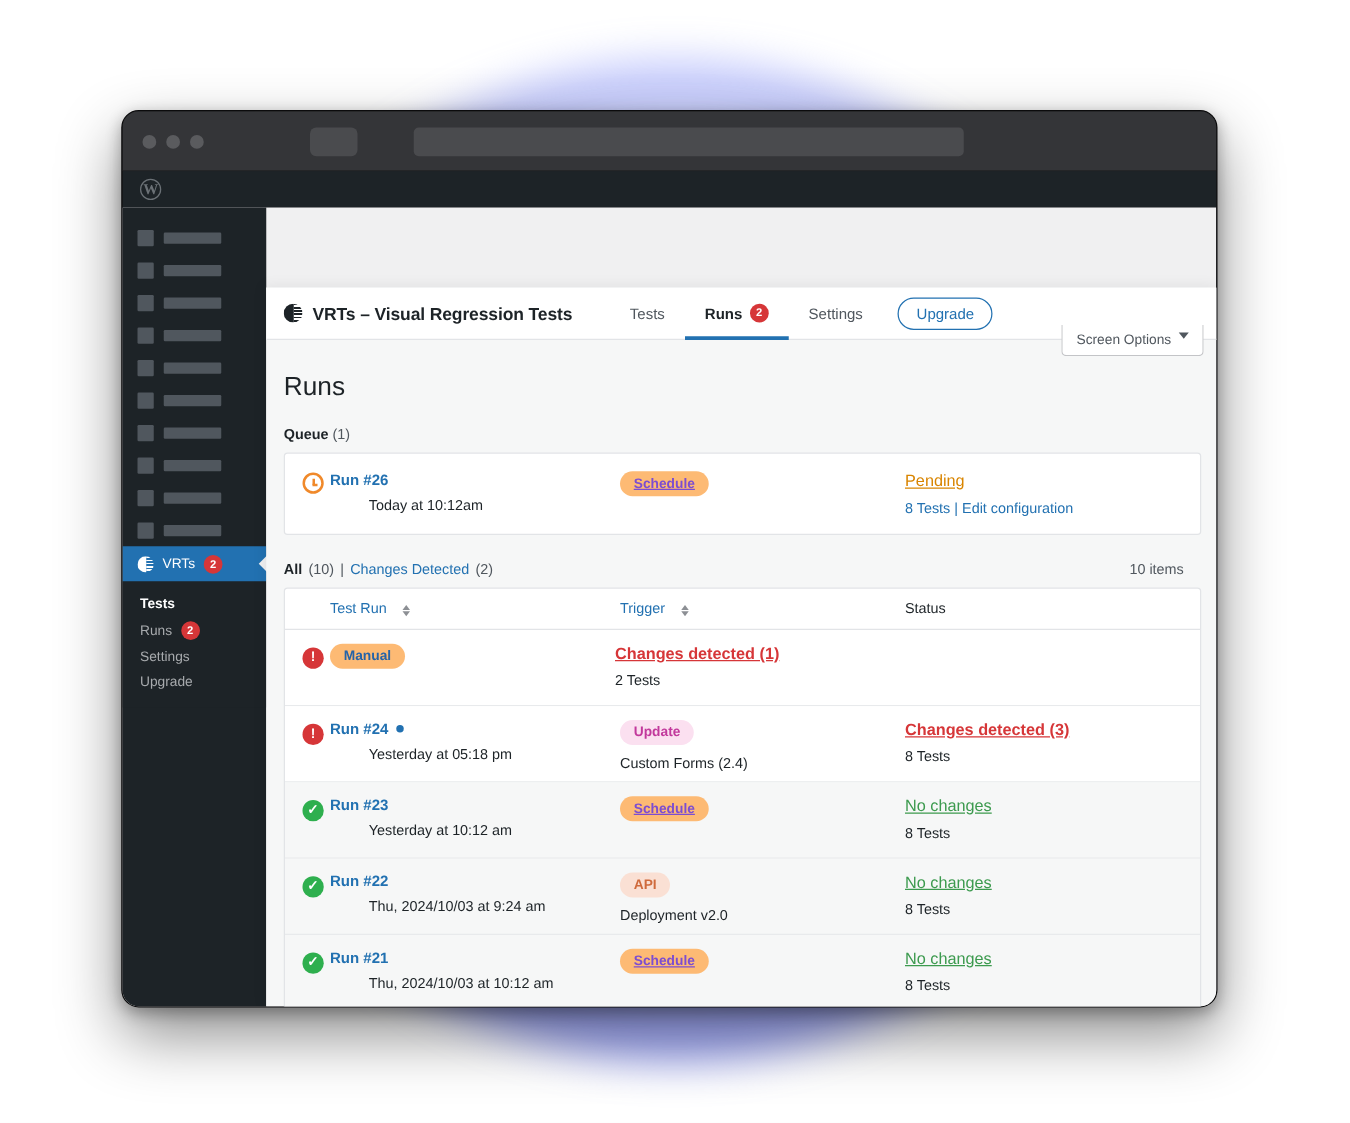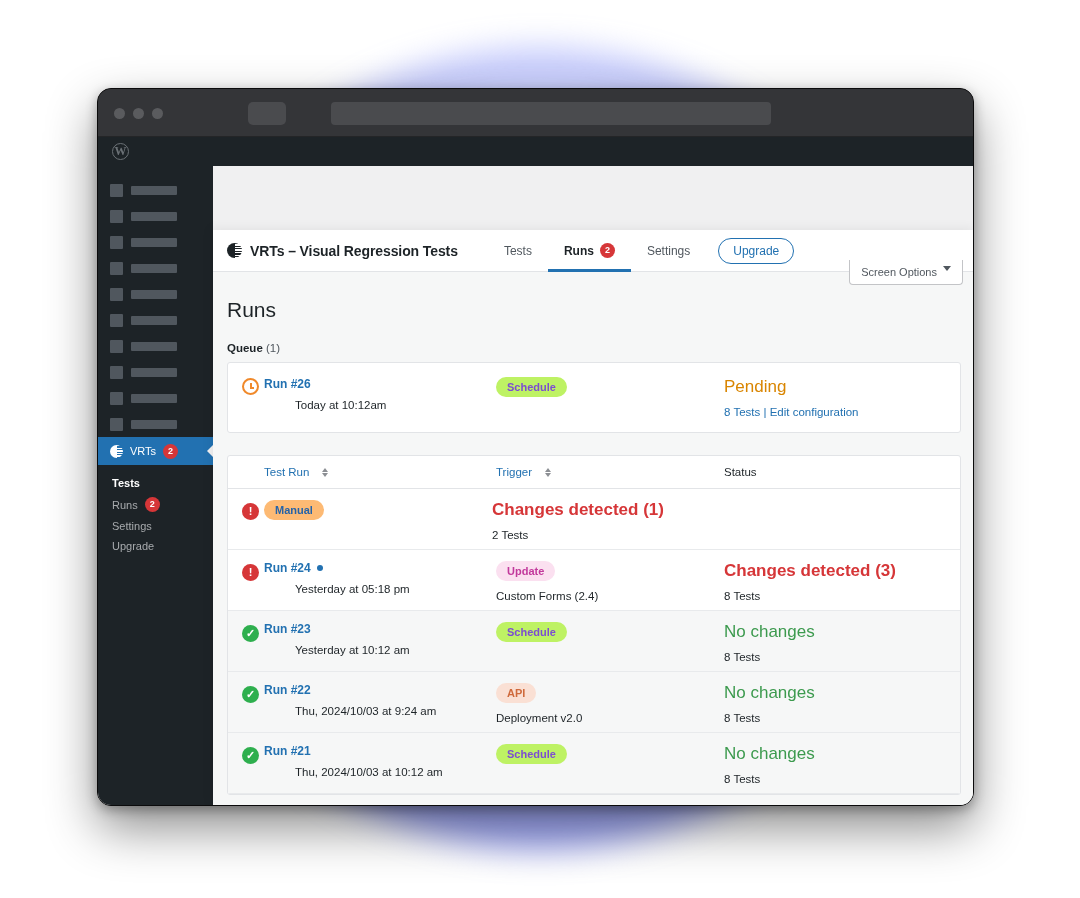--- a/index.html
+++ b/index.html
@@ -327,21 +327,21 @@
     border-radius: 3px;
     overflow: hidden;
   }
   .thead {
     display: flex;
     align-items: center;
     height: 33px;
     border-bottom: 1px solid #e2e4e7;
     font-size: 11.5px;
   }
-  .th-sortable { color: #2271b1; display: flex; align-items: center; gap: 13px; }
+  .th-sortable { color: #2271b1; display: flex; align-items: flex-end; gap: 13px; }
   .sort-arrows {
     display: inline-flex; flex-direction: column; gap: 1px; line-height: 0;
   }
   .sort-arrows i {
     width: 0; height: 0; display: block;
     border-left: 3px solid transparent;
     border-right: 3px solid transparent;
   }
   .sort-arrows i.up { border-bottom: 4px solid #8c8f94; }
   .sort-arrows i.dn { border-top: 4px solid #8c8f94; }
@@ -373,27 +373,27 @@
   .new-dot { width: 6px; height: 6px; border-radius: 50%; background: #2271b1; display: inline-block; }
   .run-date { font-size: 11.5px; color: #1d2327; margin-top: 8px; margin-left: 31px; }
 
   .pill {
     display: inline-block;
     padding: 4px 11px;
     border-radius: 11px;
     font-size: 11px;
     font-weight: bold;
   }
-  .pill.schedule { background: #bef264; color: #7c4dd1; }
+  .pill.schedule { background: #fdba74; color: #7c4dd1; text-decoration: underline; }
   .pill.manual   { background: #fdba74; color: #2563a8; }
   .pill.update   { background: #fbe0f0; color: #c2399c; }
   .pill.api      { background: #fae0d4; color: #cf6a3c; }
   .trigger-sub { font-size: 11.5px; color: #1d2327; margin-top: 9px; }
 
-  .status-main { font-size: 17px; }
+  .status-main { font-size: 13px; text-decoration: underline; }
   .status-main.pending { color: #d98500; }
   .status-main.changed { color: #d63638; font-weight: bold; }
   .status-main.nochange { color: #3c9a4e; }
   .status-sub { font-size: 11.5px; color: #1d2327; margin-top: 9px; }
   .status-sub a { color: #2271b1; text-decoration: none; }
   .status-sub .sep { color: #2271b1; }
 
   .items-count {
     position: absolute;
     right: 14px;
@@ -581,20 +581,30 @@
           <div class="col-status">
             <div class="status-main pending">Pending</div>
             <div class="status-sub">
               <a href="#">8 Tests</a>
               <span class="sep">|</span>
               <a href="#">Edit configuration</a>
             </div>
           </div>
         </div>
 
+        <div class="section-label" style="display:flex;align-items:center;position:relative;">
+          <div class="filter-links">
+            <b>All</b>
+            <span class="cnt">(10)</span>
+            <span class="cnt">|</span>
+            <a href="#">Changes Detected</a>
+            <span class="cnt">(2)</span>
+          </div>
+          <span class="items-count">10 items</span>
+        </div>
 
         <div class="runs-table">
           <div class="thead">
             <div class="col-icon"></div>
             <div class="col-run">
               <span class="th-sortable">
                 <span>Test Run</span>
                 <span class="sort-arrows">
                     <i class="up"></i>
                     <i class="dn"></i>

